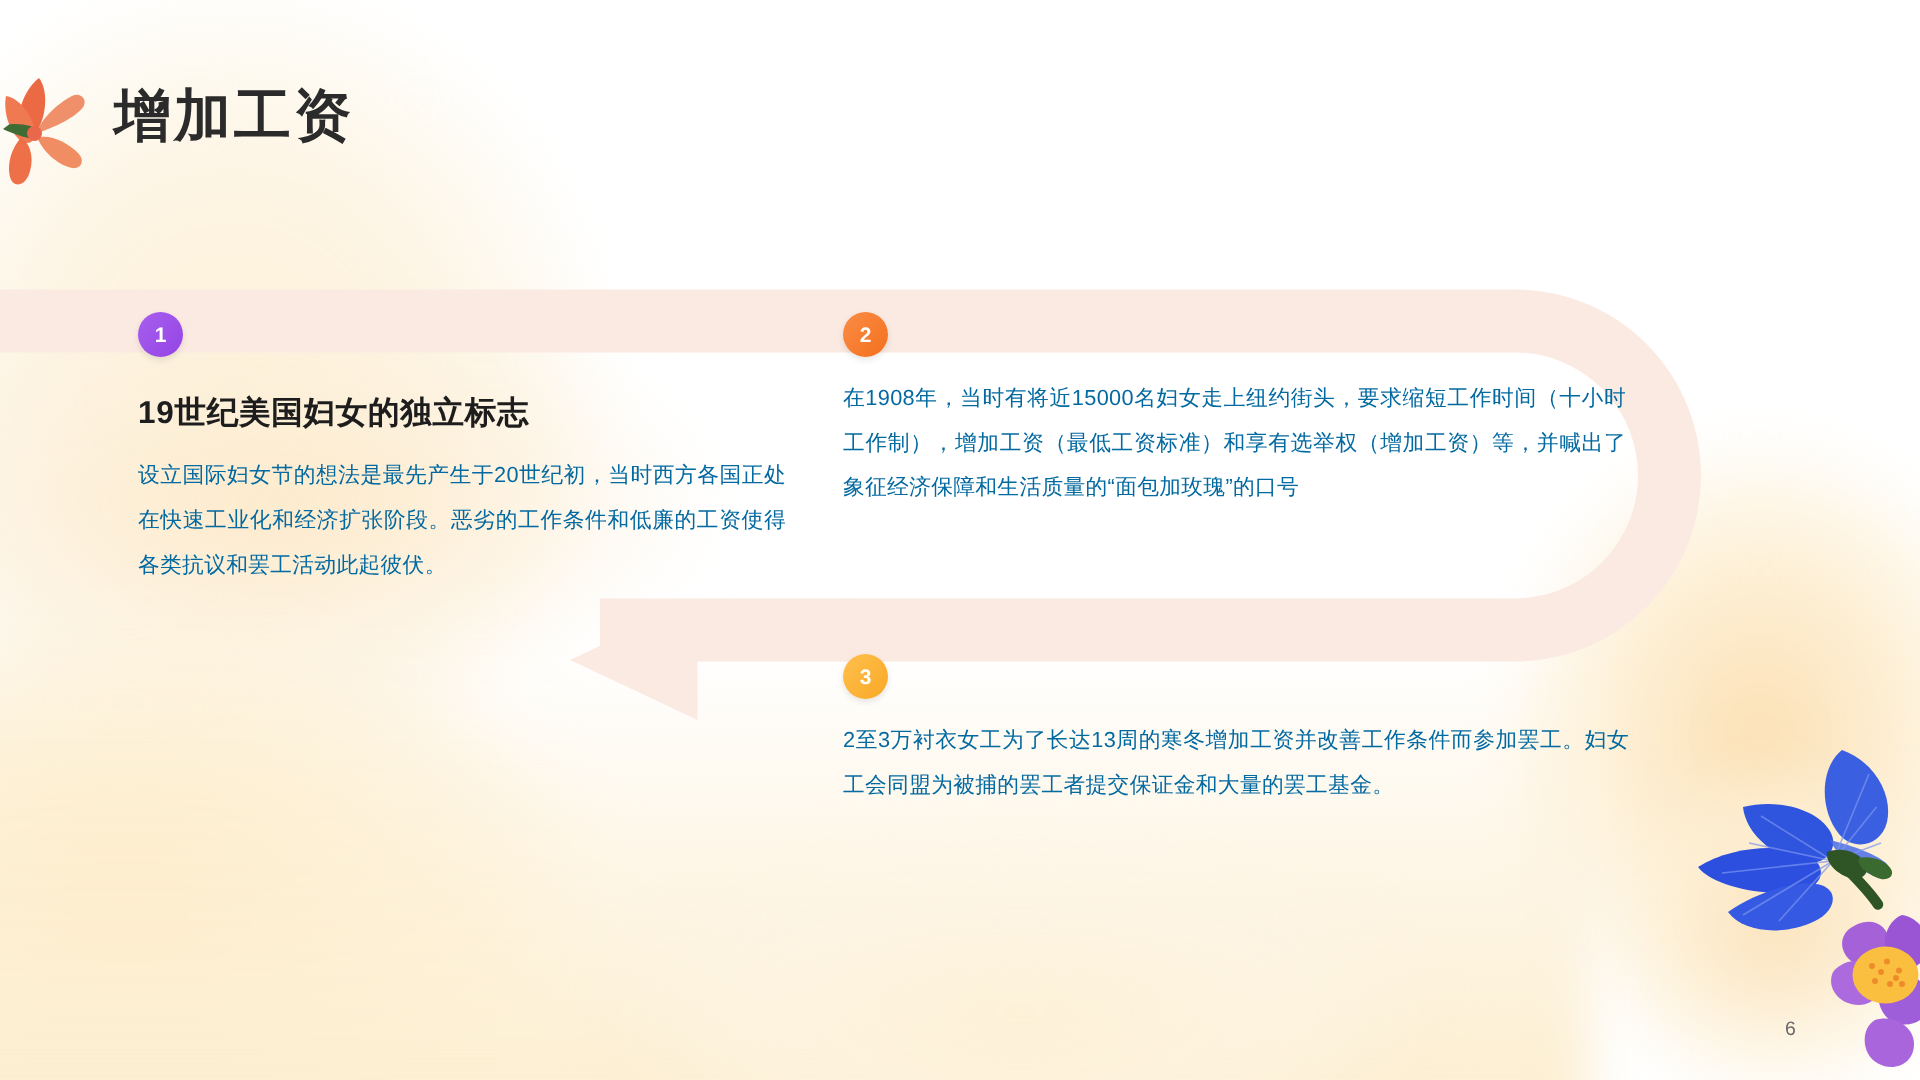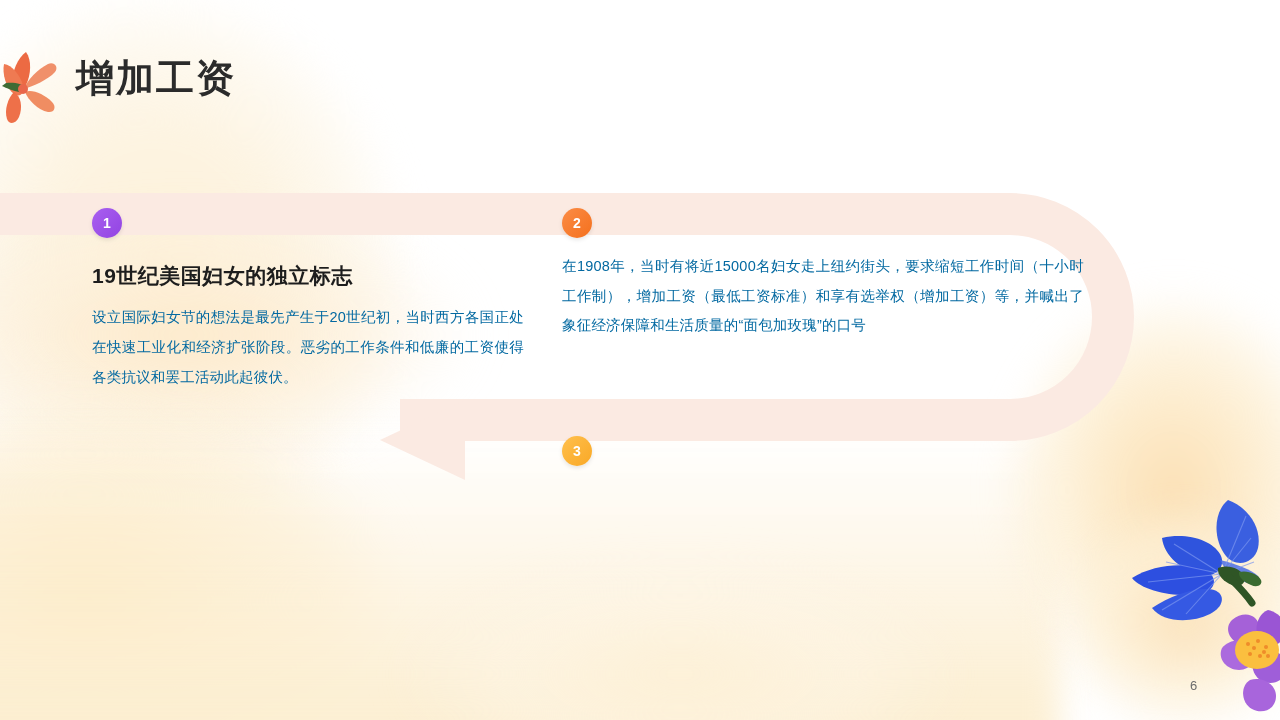--- a/index.html
+++ b/index.html
@@ -152,20 +152,21 @@
     <div class="block-body">设立国际妇女节的想法是最先产生于20世纪初，当时西方各国正处在快速工业化和经济扩张阶段。恶劣的工作条件和低廉的工资使得各类抗议和罢工活动此起彼伏。</div>
   </div>
 
   <div class="block b2">
     <div class="badge badge-2">2</div>
     <div class="block-body">在1908年，当时有将近15000名妇女走上纽约街头，要求缩短工作时间（十小时工作制），增加工资（最低工资标准）和享有选举权（增加工资）等，并喊出了象征经济保障和生活质量的“面包加玫瑰”的口号</div>
   </div>
 
   <div class="block b3">
     <div class="badge badge-3">3</div>
+    <div class="block-body">2至3万衬衣女工为了长达13周的寒冬增加工资并改善工作条件而参加罢工。妇女工会同盟为被捕的罢工者提交保证金和大量的罢工基金。</div>
   </div>
 
   <svg class="deco-flowers" viewBox="0 0 180 230">
     <g>
       <path d="M128 10 C150 18 162 40 158 58 C154 74 136 78 126 66 C113 50 113 22 128 10 Z" fill="#3a5fe0"></path>
       <path d="M62 48 C86 42 112 50 120 64 C127 76 116 88 102 85 C82 81 64 66 62 48 Z" fill="#2f54dd"></path>
       <path d="M32 88 C54 74 88 72 105 80 C119 87 116 101 100 104 C76 108 42 101 32 88 Z" fill="#2d4fe0"></path>
       <path d="M52 118 C72 104 100 96 114 100 C126 104 124 117 110 124 C90 134 62 132 52 118 Z" fill="#3559e3"></path>
       <path d="M120 70 C136 74 152 80 158 86 C162 91 157 96 150 94 C138 90 124 80 120 70 Z" fill="#4a6ce6" opacity="0.85"></path>
       <g stroke="#7b96ef" stroke-width="1.1" opacity="0.7" fill="none">

